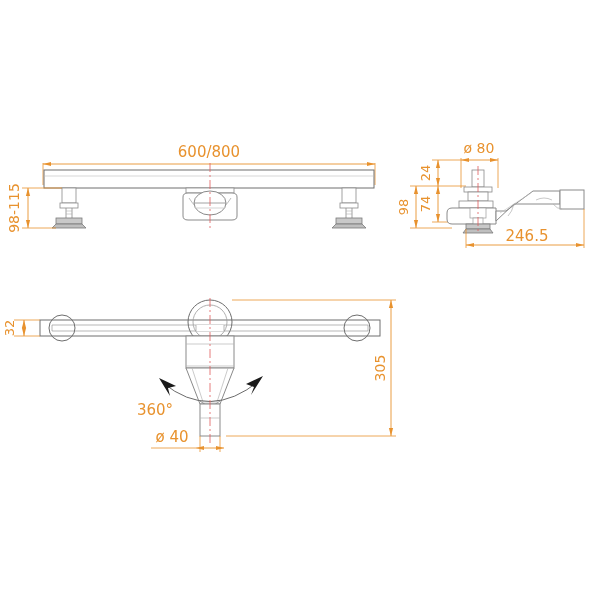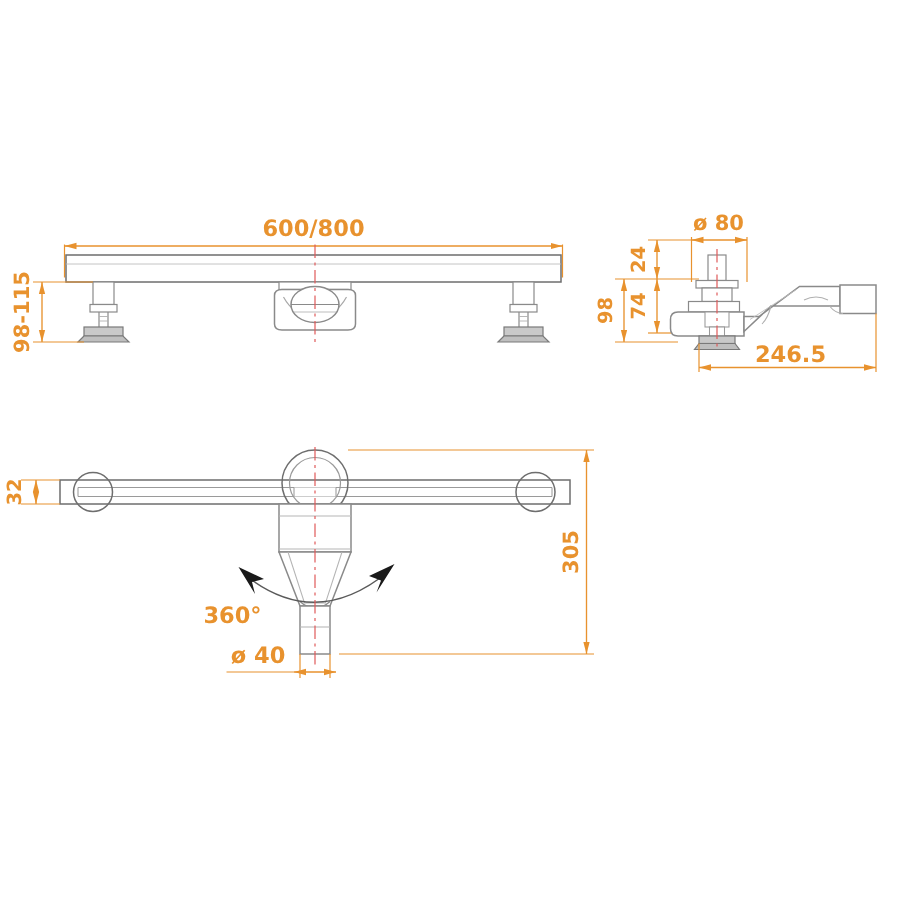--- a/index.html
+++ b/index.html
@@ -10,21 +10,20 @@
   body {
     width: 600px;
     height: 600px;
     font-family: "DejaVu Sans", "Liberation Sans", sans-serif;
     overflow: hidden;
   }
   #drawing-root {
     position: relative;
     width: 600px;
     height: 600px;
-    font-weight: bold;
   }
   svg {
     display: block;
   }
   text {
     font-family: "DejaVu Sans", "Liberation Sans", sans-serif;
   }
 </style>
 </head>
 <body>

